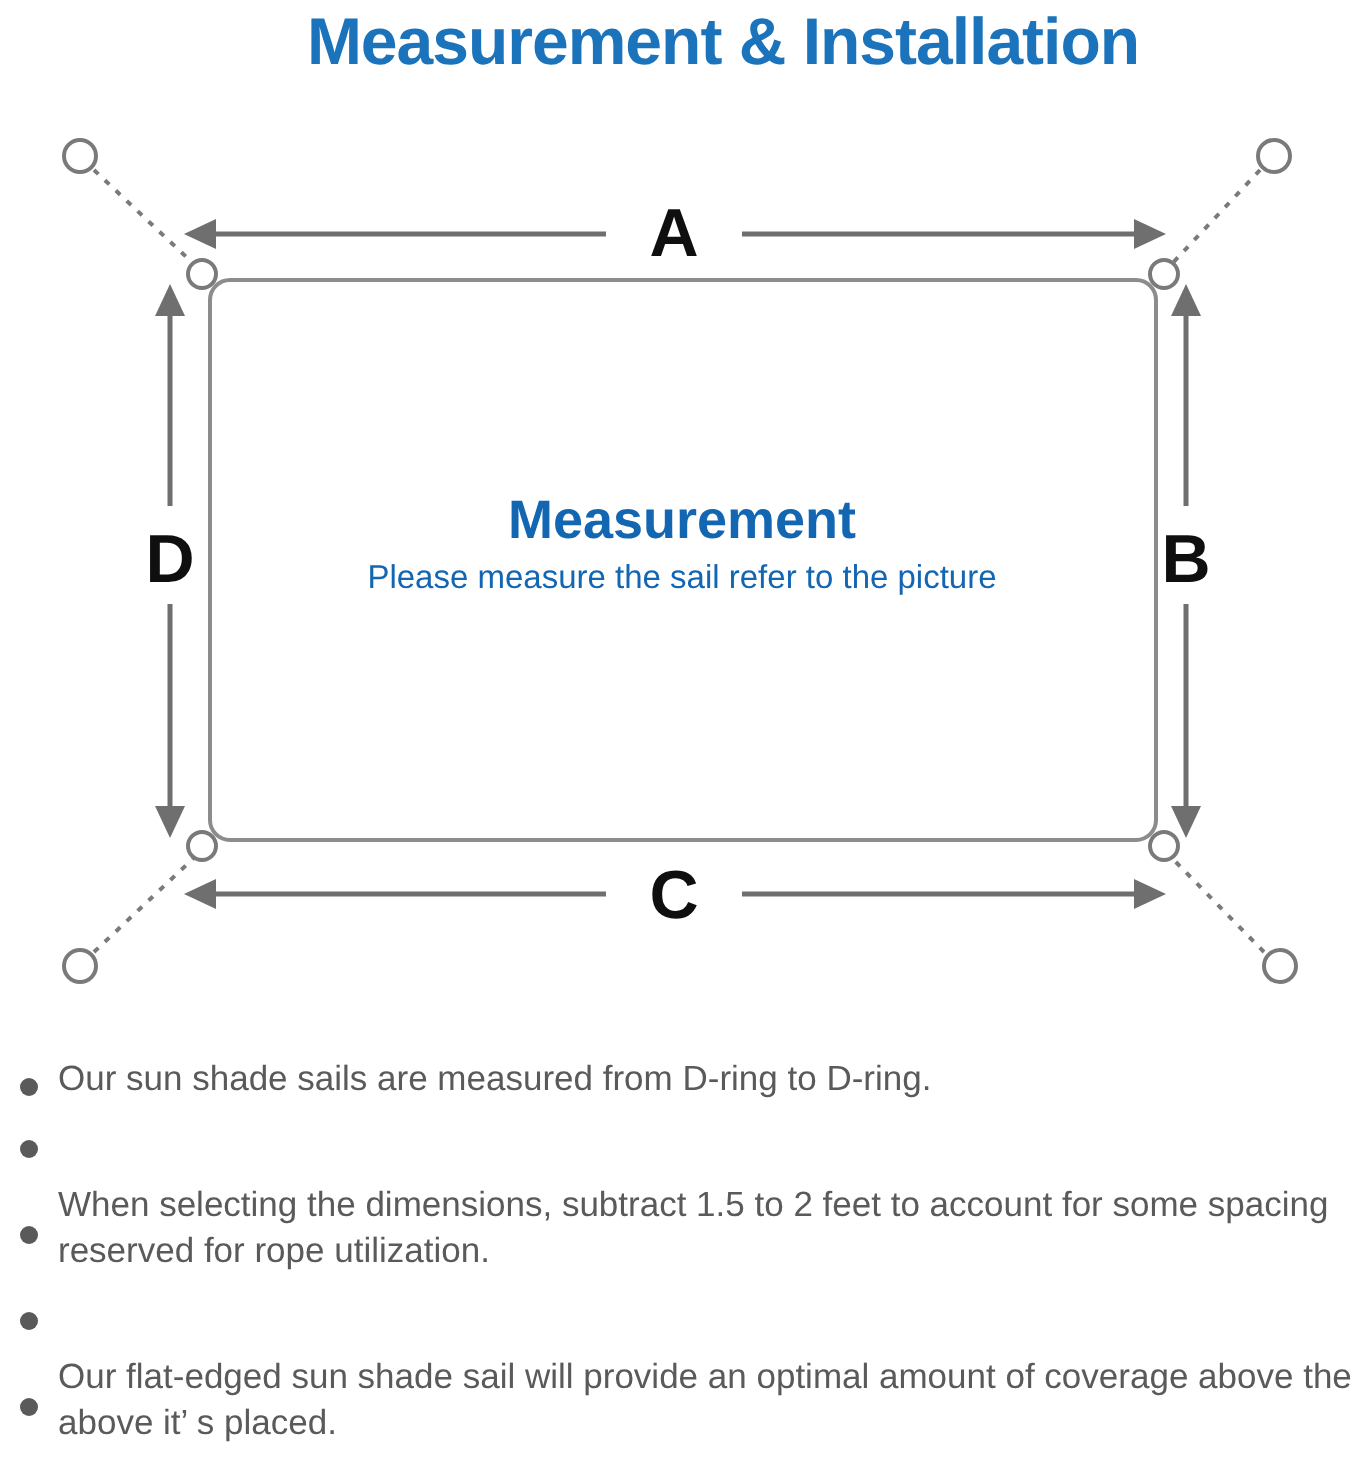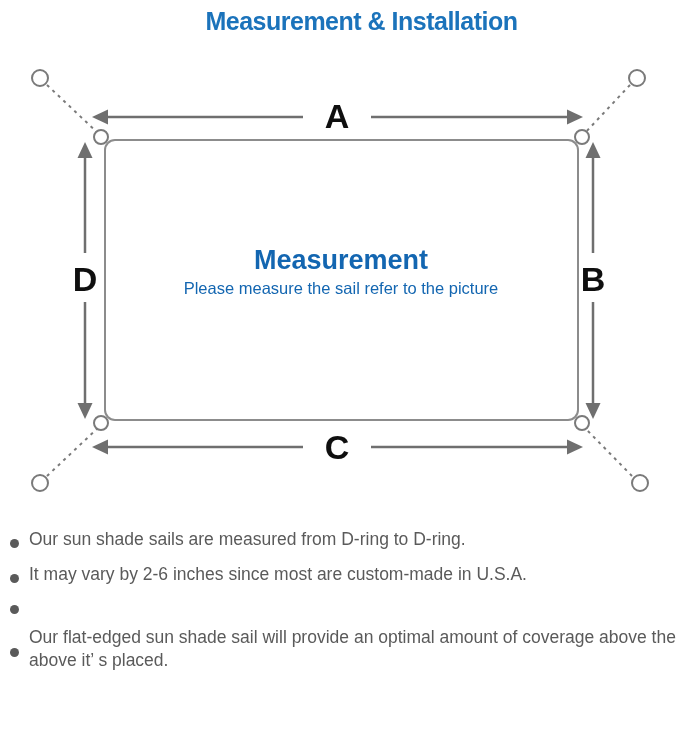--- a/index.html
+++ b/index.html
@@ -6,21 +6,21 @@
   body{
     position:relative;
     width:679px;height:739px;
     background:#ffffff;
     font-family:"Liberation Sans", sans-serif;
     overflow:hidden;
   }
   .page-title{
     position:absolute;top:0;left:0;right:0;
     text-align:center;
-    font-size:25px;font-weight:700;
+    font-size:33px;font-weight:700;
     letter-spacing:-0.5px;
     line-height:42px;
     color:var(--title-blue,#1b73bb);
     margin-left:44px;
   }
   .diagram-wrap{
     position:absolute;top:55px;left:0;
     width:679px;height:470px;
   }
   svg text{font-family:"Liberation Sans", sans-serif;}
@@ -114,21 +114,24 @@
   </svg>
 </div>
 
 <ul class="notes">
   <li class="note">
     <span class="dot"></span>
     <span class="note-text">Our sun shade sails are measured from D-ring to D-ring.</span>
   </li>
   <li class="note">
     <span class="dot"></span>
-    <span class="note-text">It may vary by 2-6 inches since most are custom-made in U.S.A.</span>
+  </li>
+  <li class="note">
+    <span class="dot"></span>
+    <span class="note-text">When selecting the dimensions, subtract 1.5 to 2 feet to account for some spacing reserved for rope utilization.</span>
   </li>
   <li class="note">
     <span class="dot"></span>
   </li>
   <li class="note">
     <span class="dot"></span>
     <span class="note-text">Our flat-edged sun shade sail will provide an optimal amount of coverage above the above it’ s placed.</span>
   </li>
 </ul>
 

